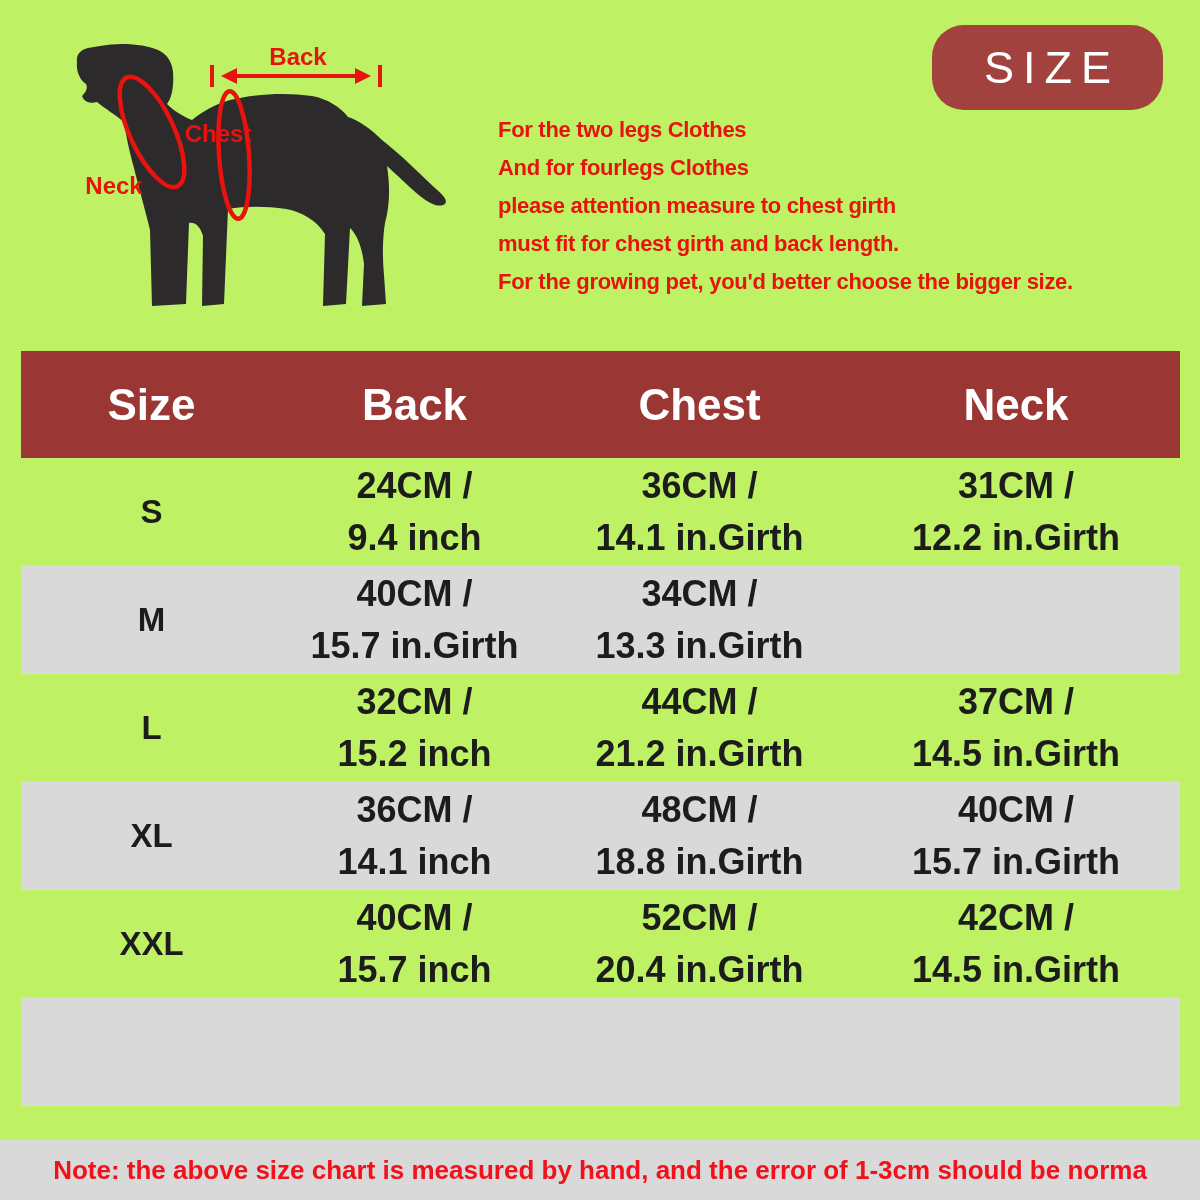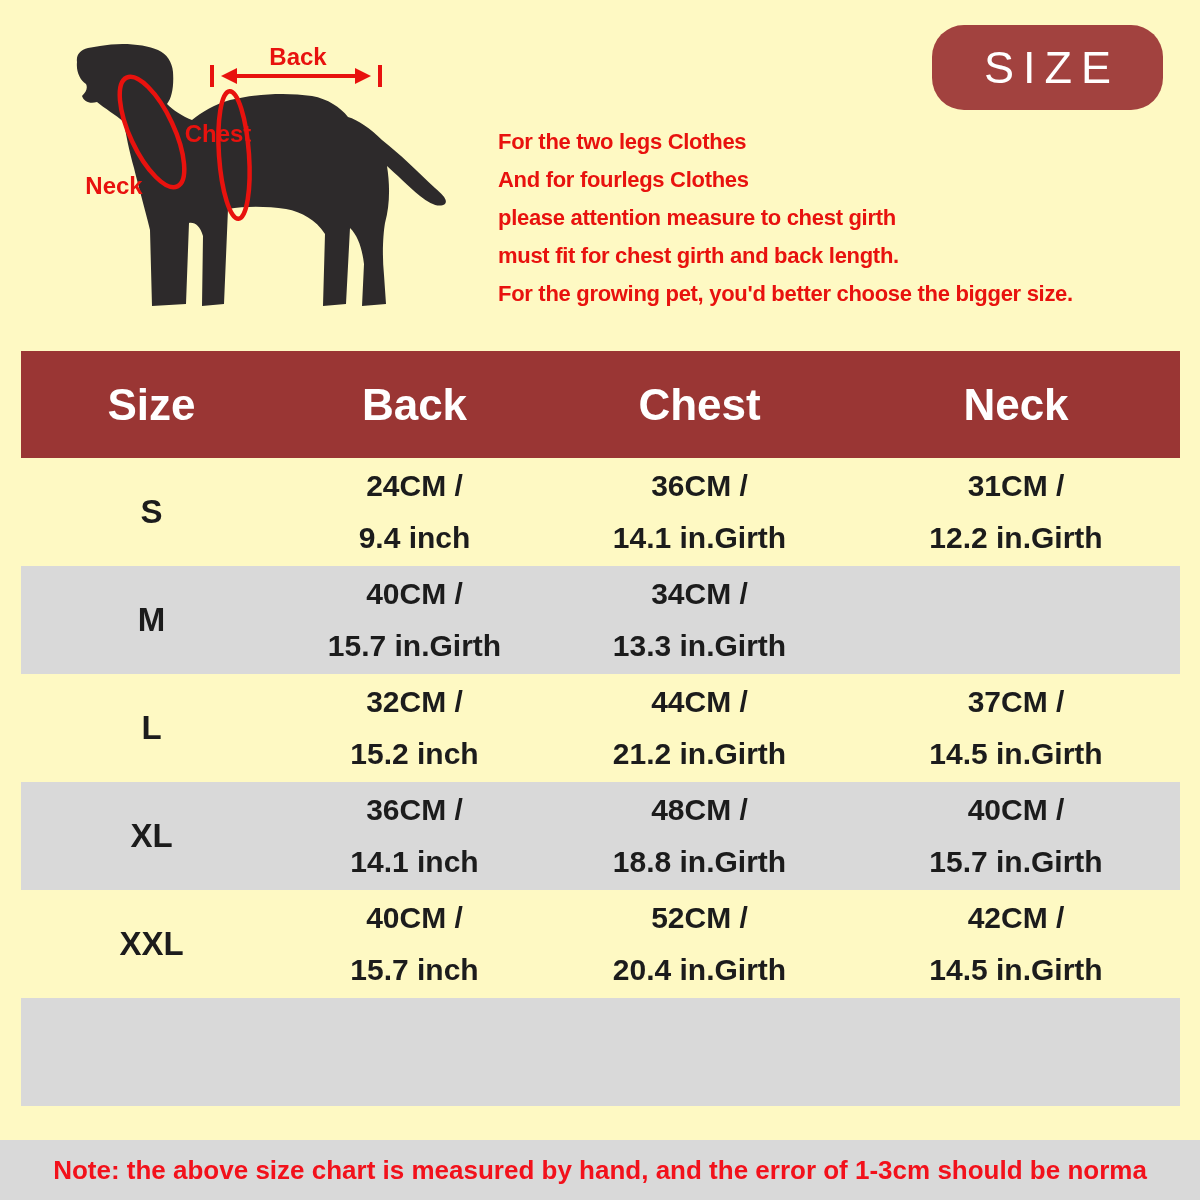--- a/index.html
+++ b/index.html
@@ -1,33 +1,33 @@
 <!DOCTYPE html>
 <html><head>
 <meta charset="utf-8">
 <style>
   html,body{margin:0;padding:0;background:#ffffff;}
   *{box-sizing:border-box;}
   .canvas{
     position:relative;
     width:1200px;height:1200px;
-    background:#fef9c3;
+    background:#bef264;
     overflow:hidden;
     font-family:"Liberation Sans", sans-serif;
   }
 
   
   .dog-svg{position:absolute;left:40px;top:20px;width:440px;height:300px;}
 
   
   .note-block{position:absolute;left:498px;top:62px;width:660px;}
   .note-title{
     font-size:32px;font-weight:700;color:#e8120e;line-height:1.1;text-align:right;
   }
-  .note-lines{margin-top:26px;}
+  .note-lines{margin-top:14px;}
   .note-line{
     font-size:22px;font-weight:700;color:#e8120e;
     line-height:38px;letter-spacing:-0.3px;white-space:nowrap;
   }
 
   
   .size-badge{
     position:absolute;left:932px;top:25px;width:231px;height:85px;
     background:#a2423f;border-radius:32px;
     display:flex;align-items:center;justify-content:center;
@@ -48,21 +48,21 @@
     text-align:center;color:#ffffff;font-size:44px;font-weight:700;
   }
   .trow{
     height:108px;
     display:grid;grid-template-columns:261px 265px 305px 328px;
     align-items:center;
   }
   .trow.alt{background:#d9d9d9;}
   .trow .cell{text-align:center;color:#1c1c1c;}
   .cell.sizecell{font-size:33px;font-weight:700;}
-  .cell .l{font-size:30px;font-weight:700;line-height:52px;white-space:nowrap;}
+  .cell .l{font-size:36px;font-weight:700;line-height:52px;white-space:nowrap;}
   .empty-row{height:108px;background:#d9d9d9;}
 
   
   .footer-bar{
     position:absolute;left:0;top:1140px;width:1200px;height:60px;
     background:#d9d9d9;
     display:flex;align-items:center;justify-content:center;
   }
   .footer-bar span{
     color:#f2111b;font-size:26px;font-weight:700;white-space:nowrap;

